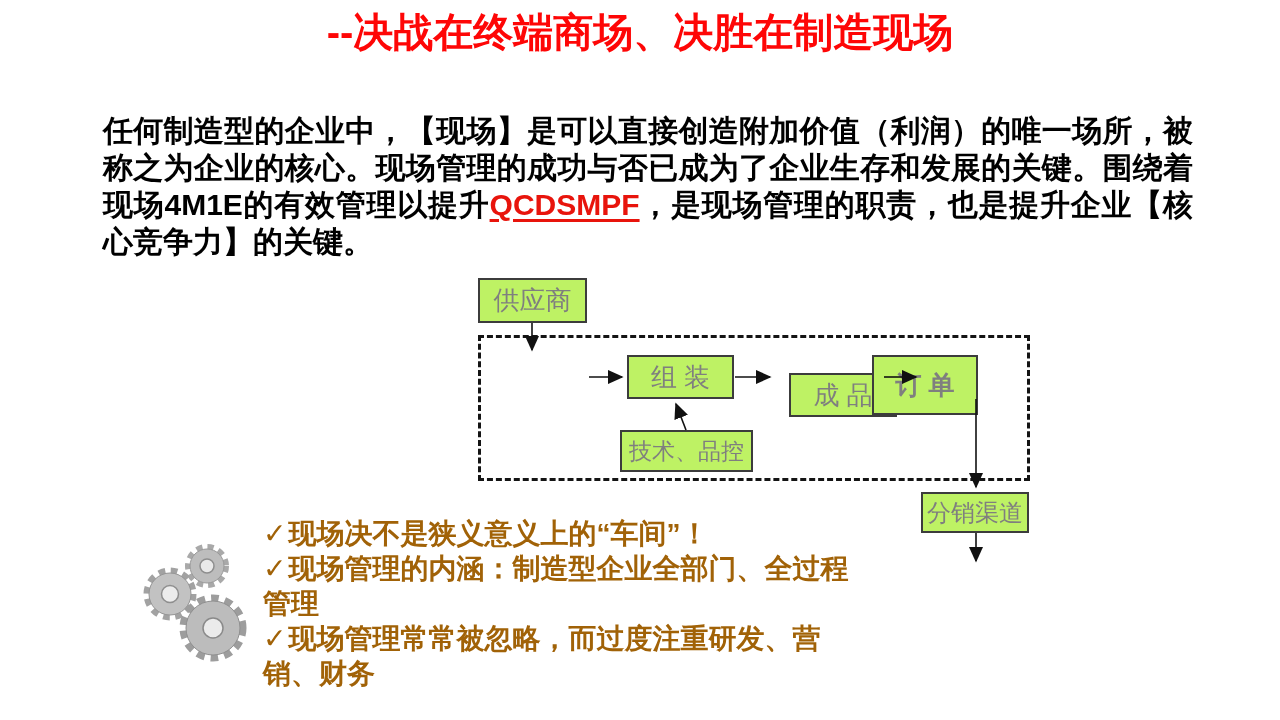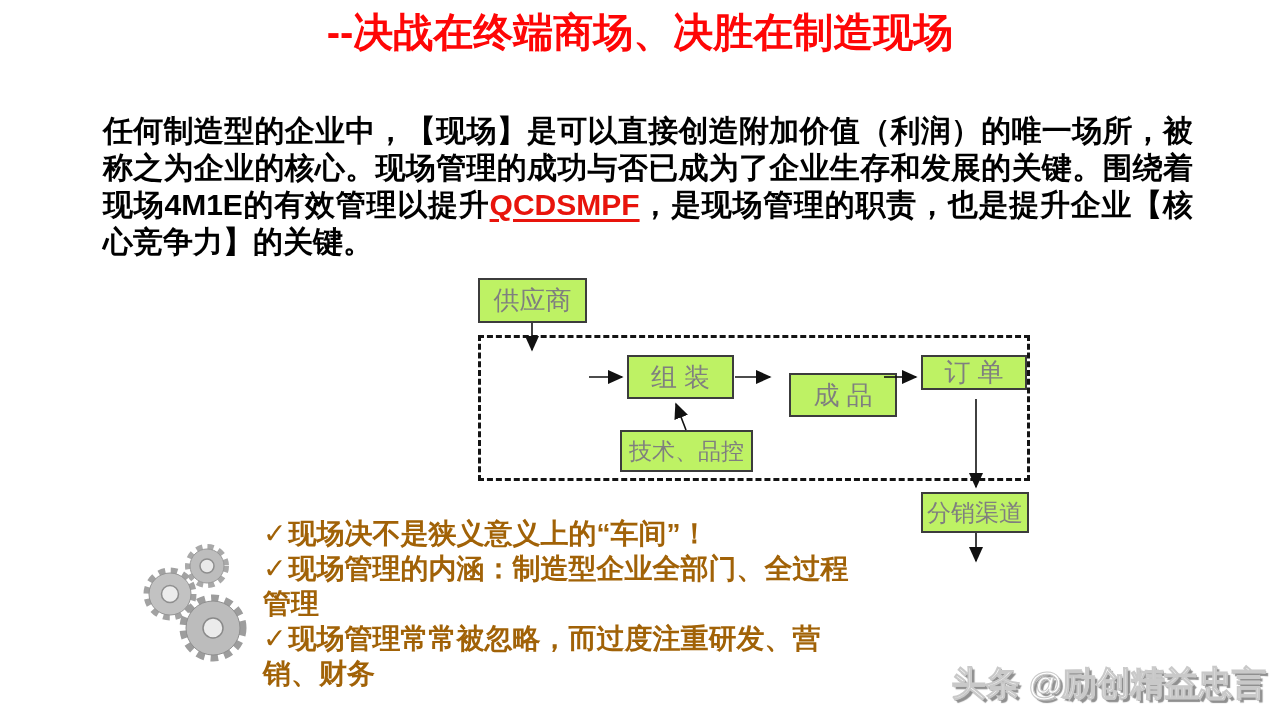--- a/index.html
+++ b/index.html
@@ -110,21 +110,21 @@
 
 
   <div class="dbox" style="left:627px; top:355px; width:107px; height:44px;">
     <span>组 装</span>
   </div>
 
   <div class="dbox" style="left:775px; top:373px; width:108px; height:44px;margin-left:14px;">
     <span>成 品</span>
   </div>
 
-  <div class="dbox" style="left:921px; top:355px; width:106px; height:35px;">
+  <div class="dbox" style="left:872px; top:355px; width:106px; height:60px;font-weight:bold;">
     <span>订 单</span>
   </div>
 
   <div class="dbox" style="left:620px; top:430px; width:133px; height:42px; font-size:23px;">
     <span>技术、品控</span>
   </div>
 
   <div class="dbox" style="left:921px; top:492px; width:108px; height:41px; font-size:24px;">
     <span>分销渠道</span>
   </div>
@@ -165,15 +165,14 @@
       <circle cx="80" cy="100" r="10" fill="#ebebeb" stroke="#8a8a8a" stroke-width="1.5"></circle>
     </g>
   </svg>
 
   <div class="bullets">
     <div><span class="check">✓</span><span>现场决不是狭义意义上的“车间”！</span></div>
     <div><span class="check">✓</span><span>现场管理的内涵：制造型企业全部门、全过程管理</span></div>
     <div><span class="check">✓</span><span>现场管理常常被忽略，而过度注重研发、营销、财务</span></div>
   </div>
 
-  <div class="watermark">头条 @励创精益忠言</div>
 
 </div>
 
 </body></html>

